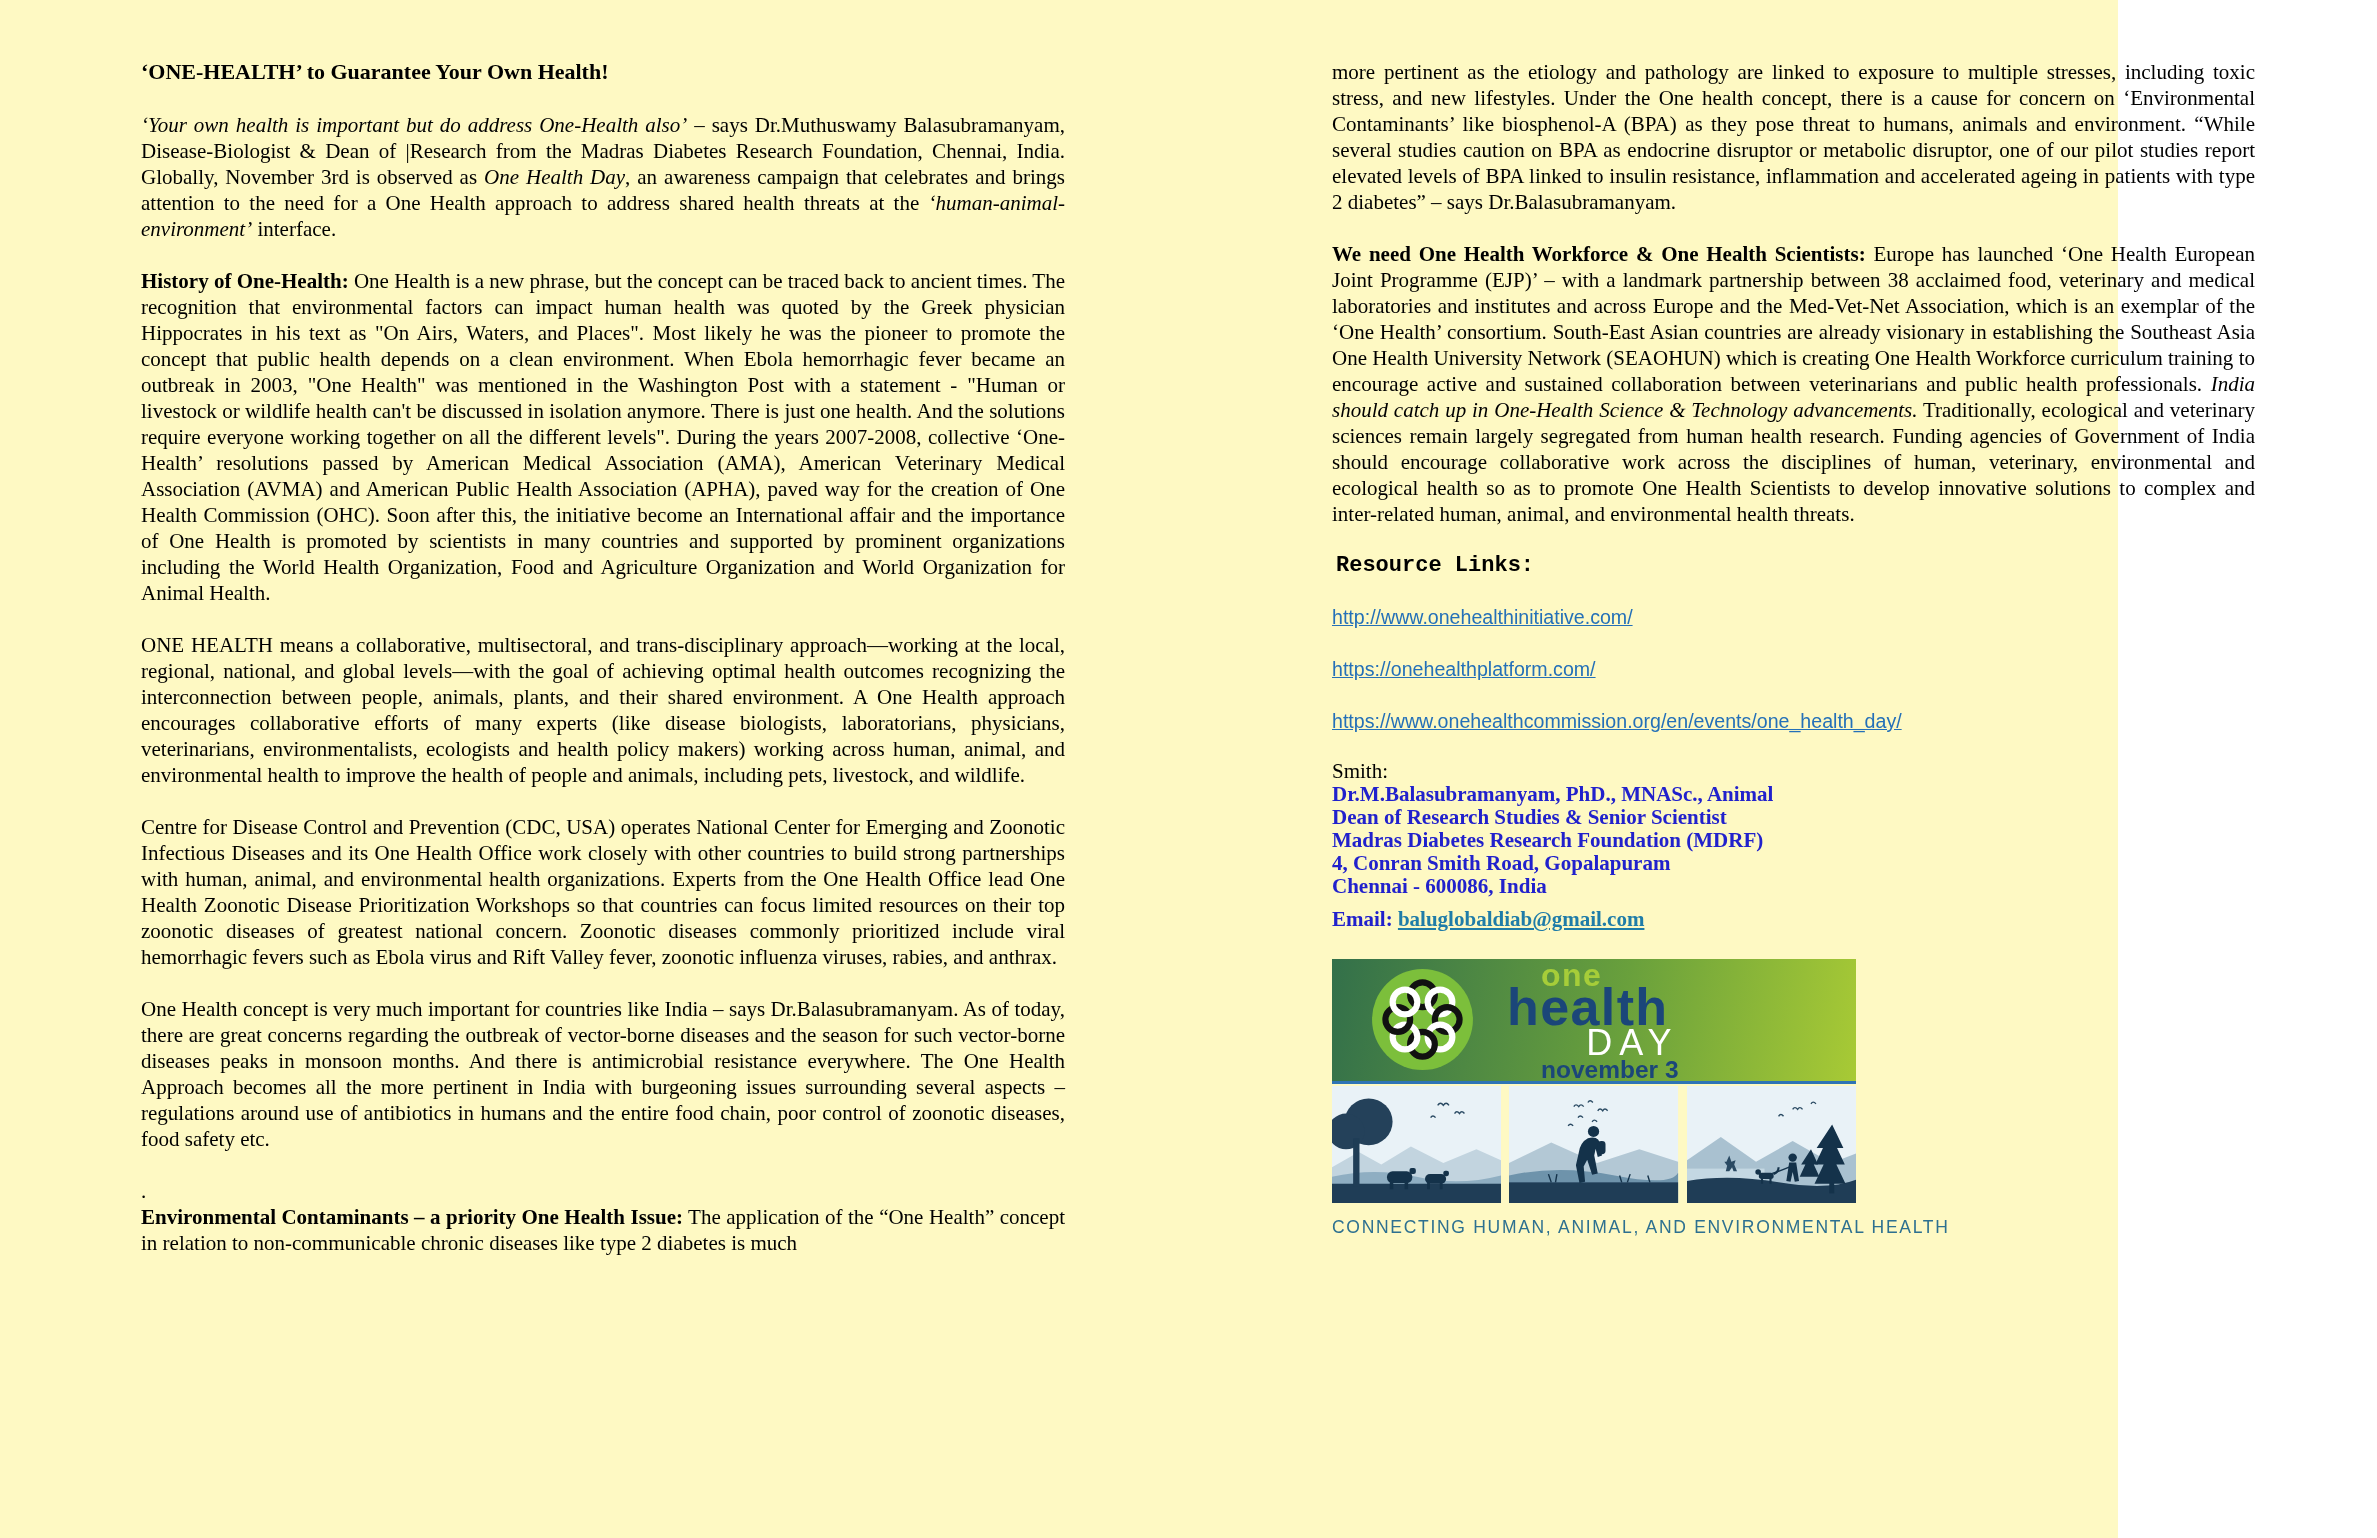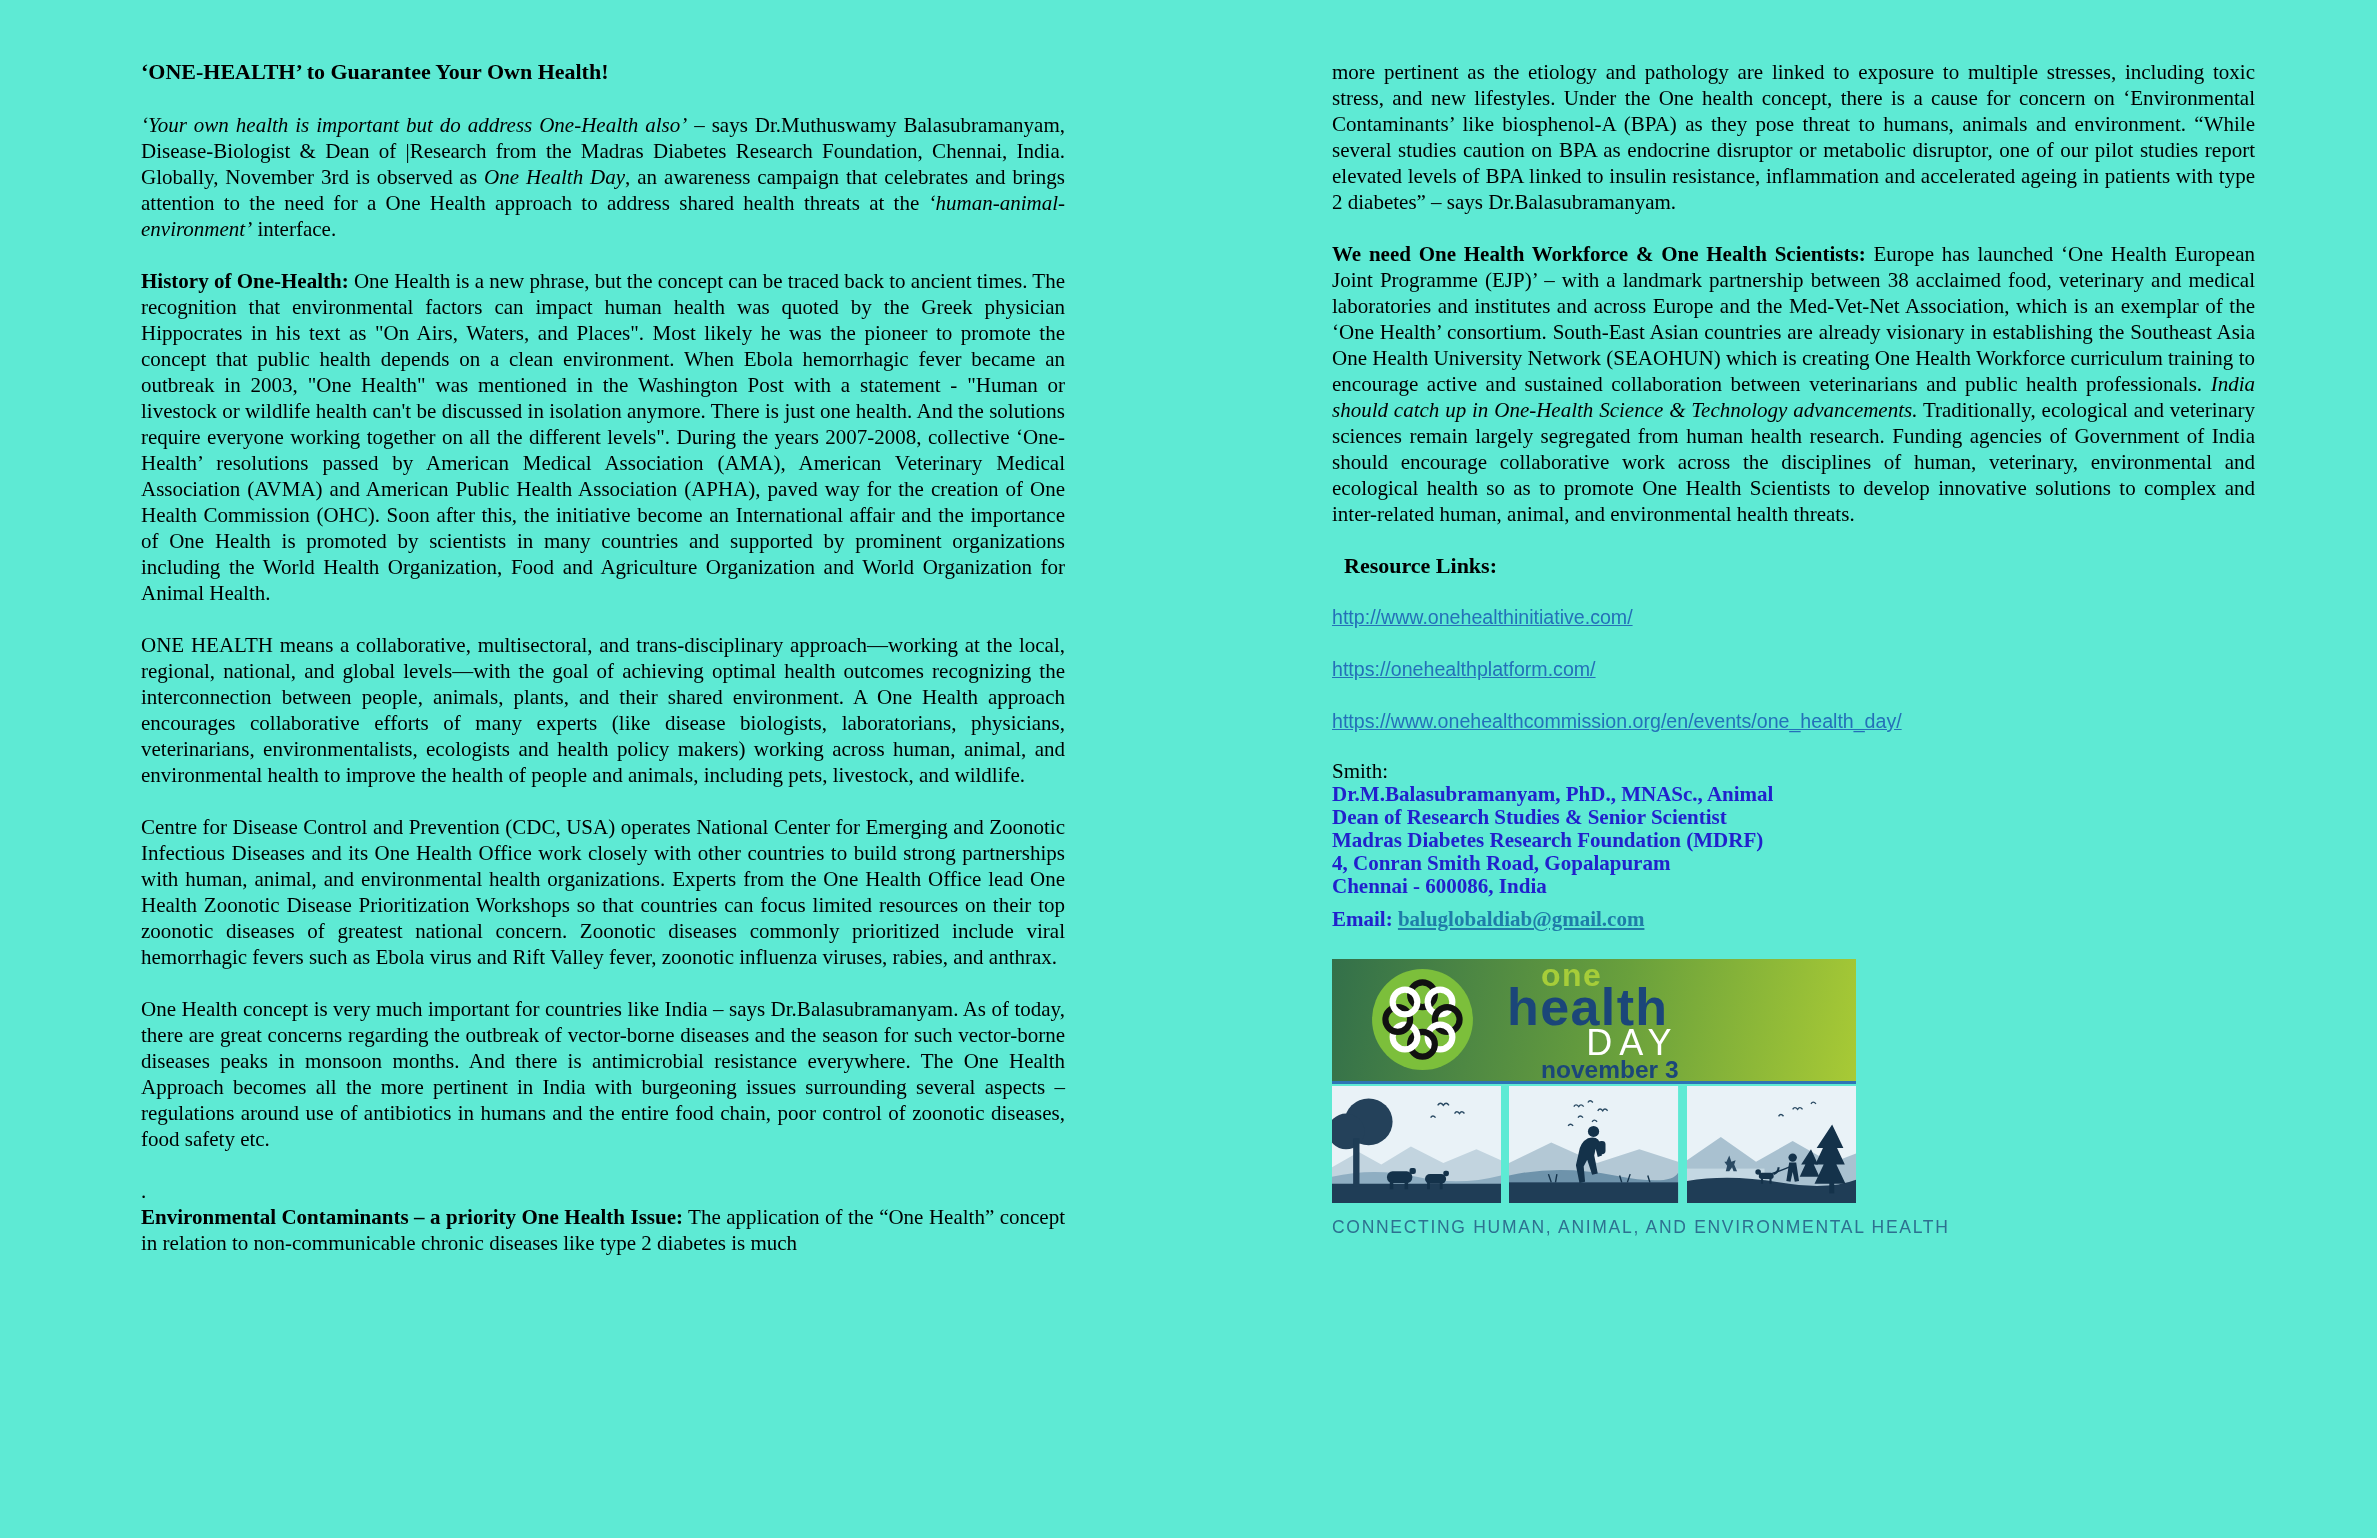--- a/index.html
+++ b/index.html
@@ -1,26 +1,26 @@
 <!DOCTYPE html>
 <html style="font-size:11.2px"><head>
 <meta charset="utf-8">
 <style>
   html,body{margin:0;padding:0;background:#ffffff;}
-  .page{position:relative;width:2377px;height:1538px;background:#5eead4;
+  .page{position:relative;width:2118px;height:1538px;background:#fef9c3;
         font-family:"Liberation Serif",serif;color:#000;}
   .col{position:absolute;top:59px;font-size:21px;line-height:26px;text-align:justify;}
   .col-left{left:141px;width:924px;}
   .col-right{left:1332px;width:923px;}
   .col p{margin:0 0 26px 0;}
   h1.title{font-size:22px;line-height:26px;font-weight:bold;margin:0 0 27px 0;text-align:left;}
   .i{font-style:italic;}
   .lead{font-weight:bold;}
   p.dot-line{margin:0;}
-  h2.rl-head{font-size:22px;line-height:26px;font-weight:bold;margin:0 0 25px 12px;text-align:left;}
+  h2.rl-head{font-size:22px;line-height:26px;font-weight:bold;margin:0 0 25px 4px;text-align:left;font-family:Liberation Mono, monospace;}
   .link-line{margin:0 0 22px 0;text-align:left;}
   .link-line a{font-family:"Liberation Sans",sans-serif;font-size:19.6px;color:#2470B8;
                text-decoration:underline;cursor:pointer;}
   .from-block{margin-top:22.4px;text-align:left;}
   .from-block p{margin:0;font-size:21px;line-height:23px;}
   .from-label{color:#000;}
   .from-blue{color:#2121CC;font-weight:bold;}
   .email-row{margin-top:9.8px !important;}
   .email-label{color:#2121CC;font-weight:bold;}
   a.email-link{color:#1F7CA8;font-weight:bold;text-decoration:underline;cursor:pointer;}

